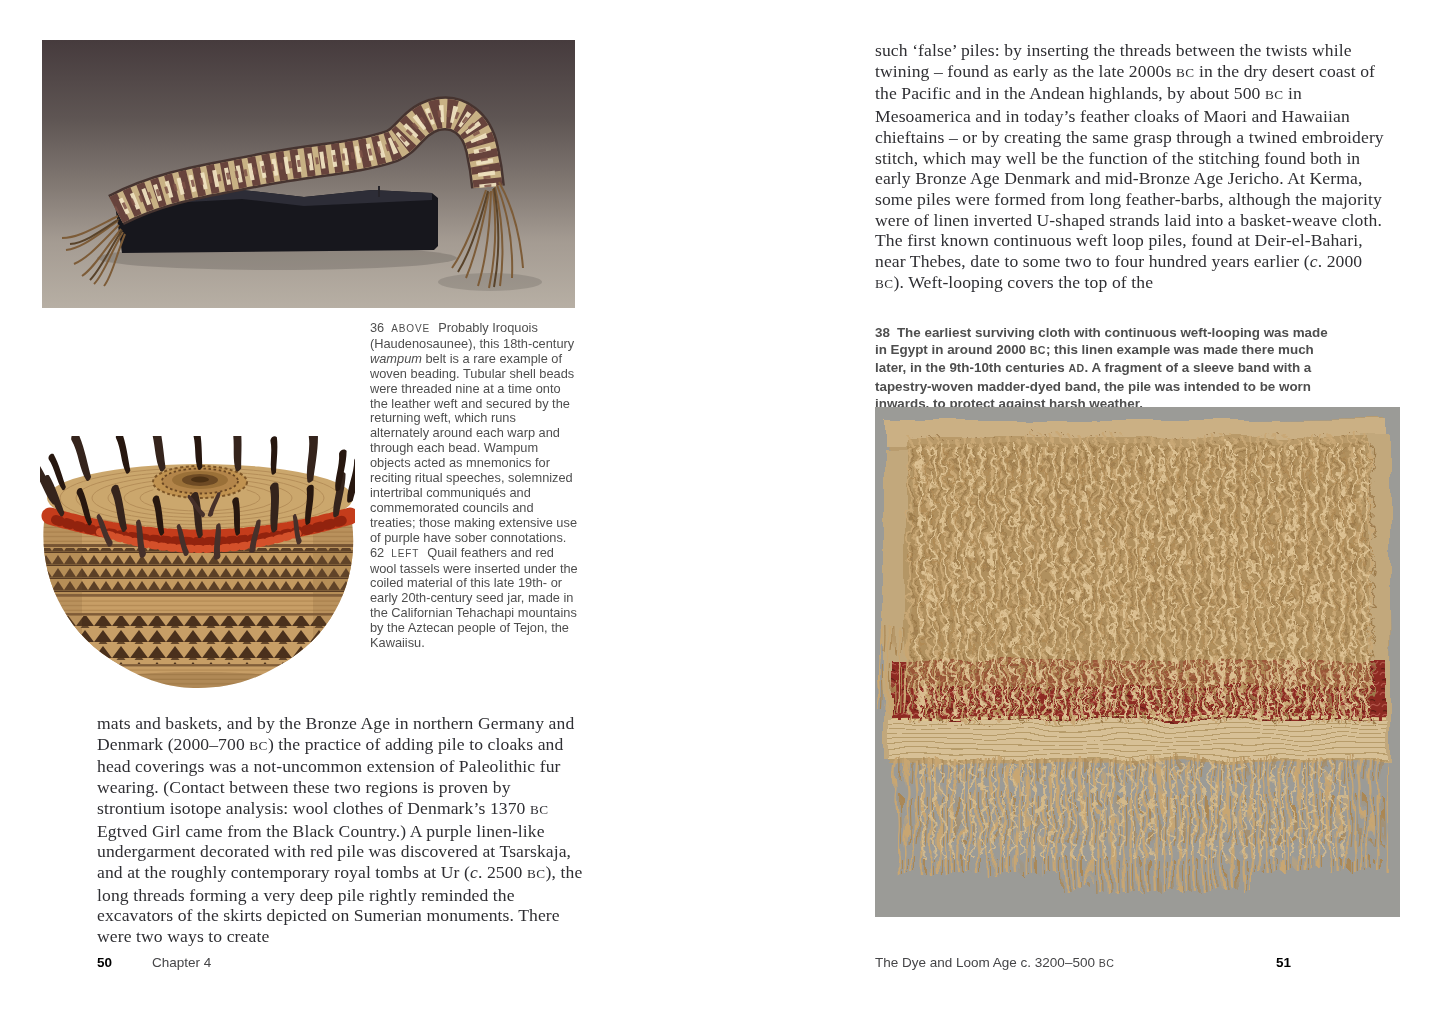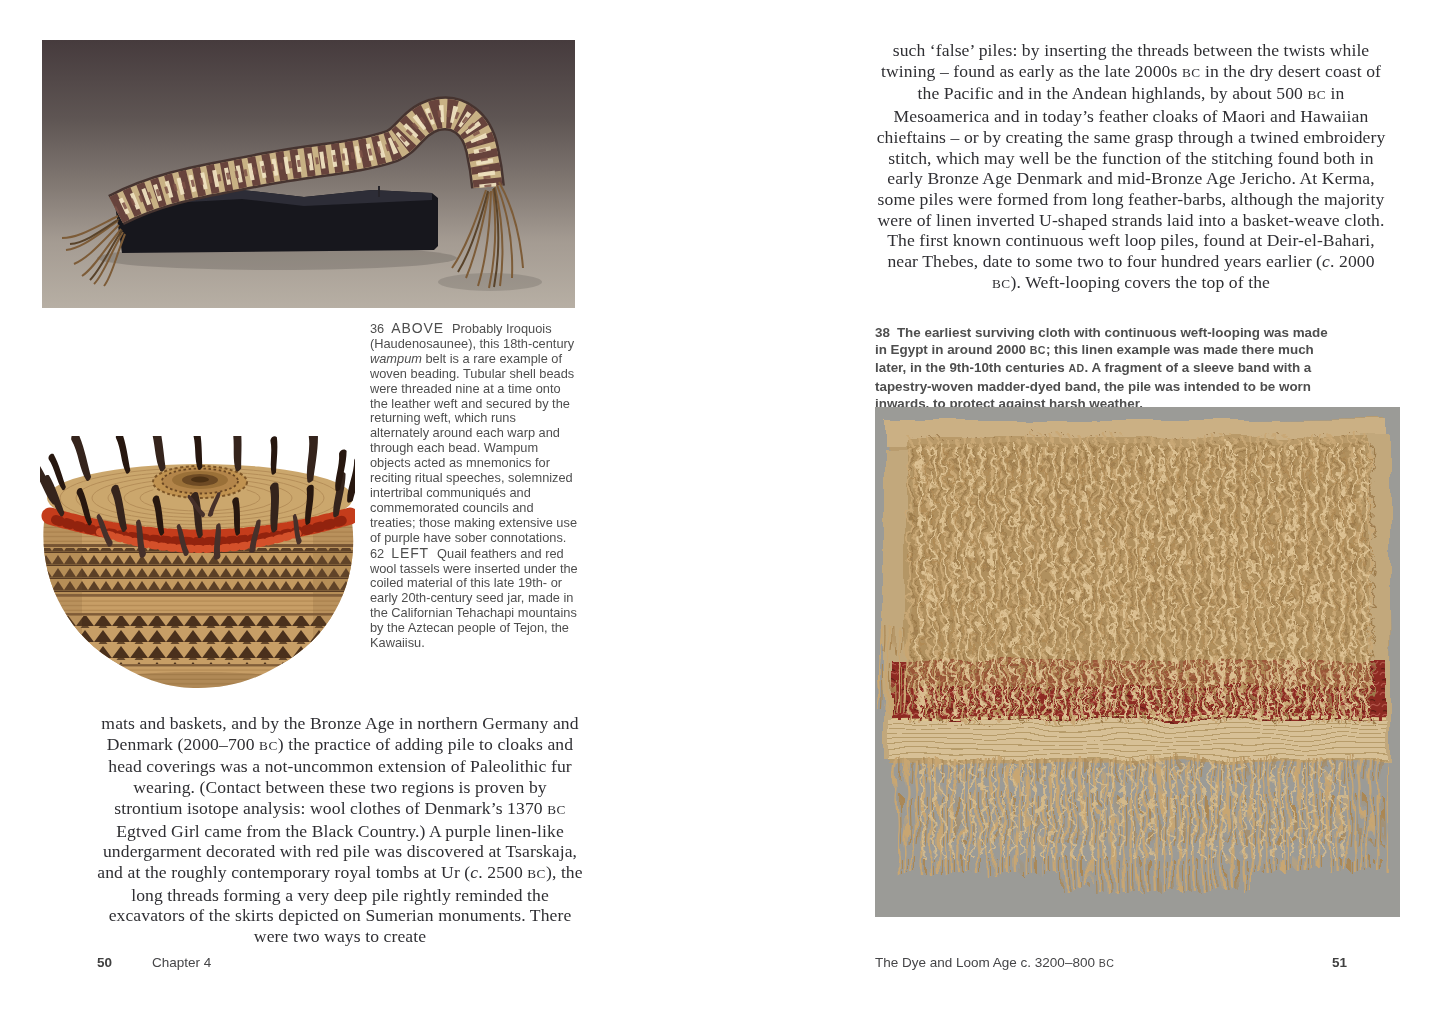--- a/index.html
+++ b/index.html
@@ -1,34 +1,34 @@
 <!DOCTYPE html>
 <html><head>
 <meta charset="utf-8">
 <style>
   html,body{margin:0;padding:0;background:#ffffff;}
   .page{position:relative;width:1445px;height:1012px;background:#ffffff;overflow:hidden;
         font-family:"Liberation Sans",sans-serif;}
   .abs{position:absolute;}
   
   .serif{font-family:"Liberation Serif",serif;font-size:17.6px;line-height:20.7px;
-         color:#2f2f33;letter-spacing:0.1px;text-align:center;}
+         color:#2f2f33;letter-spacing:0.1px;text-align:left;}
   .serif .sc{font-size:13.2px;letter-spacing:0.5px;}
   .it{font-style:italic;}
   
   .cap{color:#4e4e4e;}
   .cap p{margin:0;}
   .cap3637{font-size:12.8px;line-height:14.9px;width:208px;}
   .cap38{font-size:13.4px;line-height:17.2px;width:454px;font-weight:bold;}
   .capnum{margin-right:7px;}
-  .captag{font-size:14px;letter-spacing:0.9px;margin-right:8px;}
+  .captag{font-size:10px;letter-spacing:0.9px;margin-right:8px;}
   .capsc{font-size:10.6px;letter-spacing:0.4px;}
   
   .foot{font-size:13.5px;color:#454547;}
-  .pageno{font-weight:bold;color:#404040;}
+  .pageno{font-weight:bold;color:#000000;}
   svg{display:block;}
 </style>
 </head>
 <body>
 
 <div class="page">
 
   <div class="abs" style="left:42px;top:40px;width:533px;height:268px;">
     <svg width="533" height="268" viewBox="0 0 533 268">
       <defs>
@@ -277,16 +277,16 @@
           <rect x="372" y="348" width="136" height="112" fill="url(#pF)"></rect>
           <rect x="2" y="215" width="28" height="88" fill="url(#pF)"></rect>
         </g>
         <g filter="url(#cfS)">
             <rect x="40" y="352" width="430" height="96" fill="url(#pF2)" opacity="0.85"></rect>
           </g>
       </g>
     </svg>
   </div>
 
-  <span class="abs foot" style="left:875px;top:955px;"><span>The Dye and Loom Age c. 3200–800 </span><span class="capsc">BC</span></span>
-  <span class="abs foot pageno" style="left:1332px;top:955px;">51</span>
+  <span class="abs foot" style="left:875px;top:955px;"><span>The Dye and Loom Age c. 3200–500 </span><span class="capsc">BC</span></span>
+  <span class="abs foot pageno" style="left:1276px;top:955px;">51</span>
 
 </div>
 
 </body></html>

